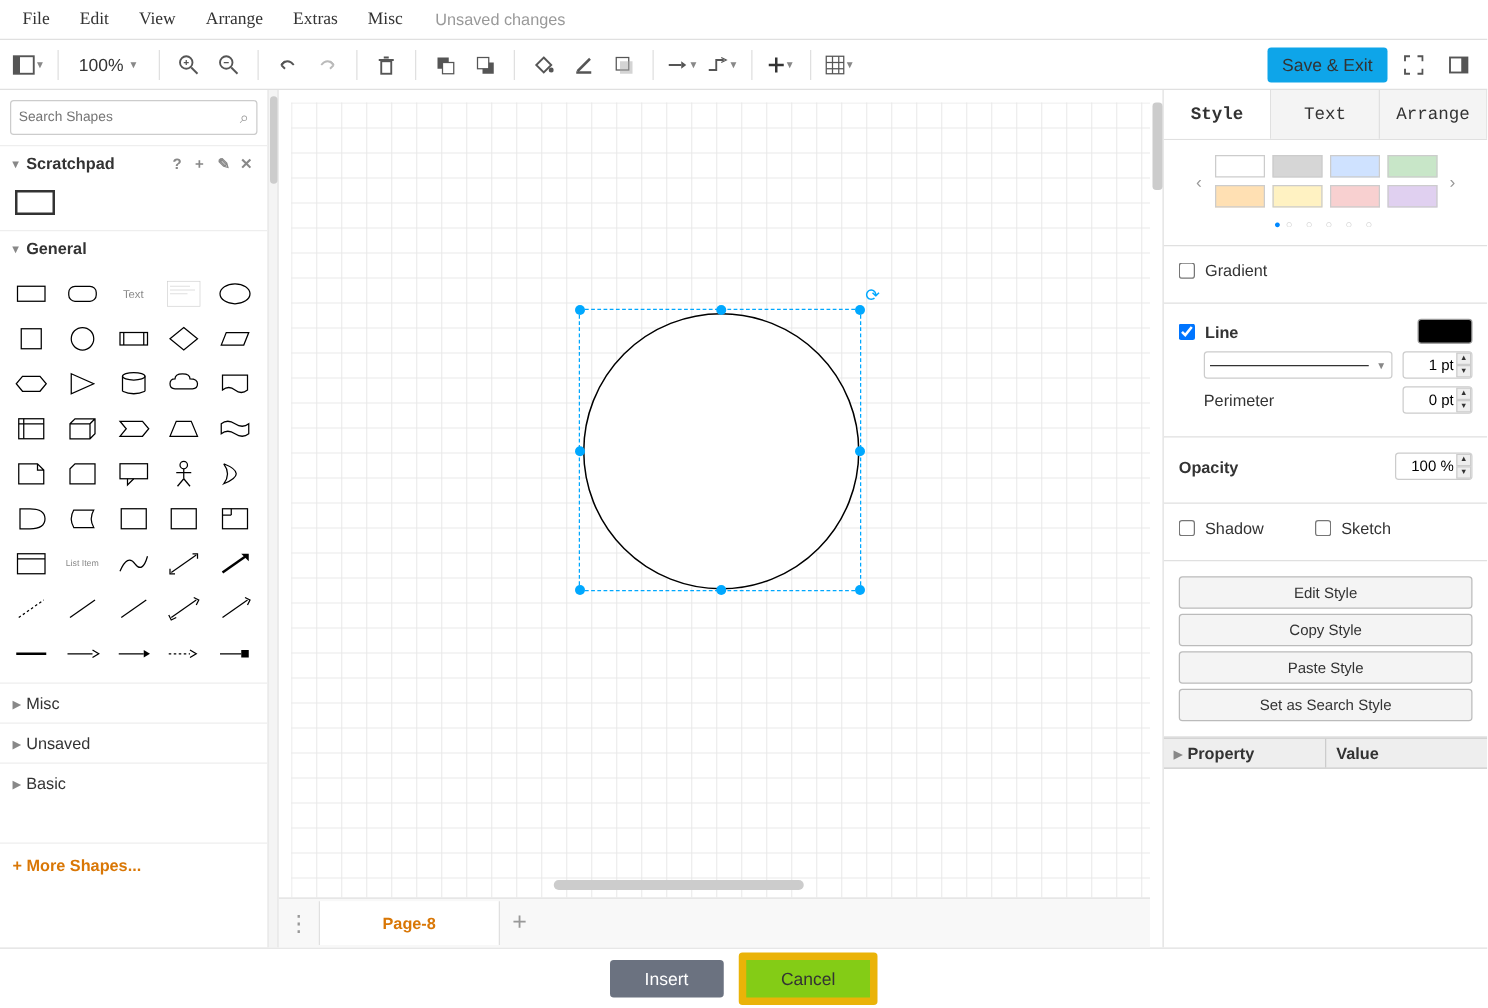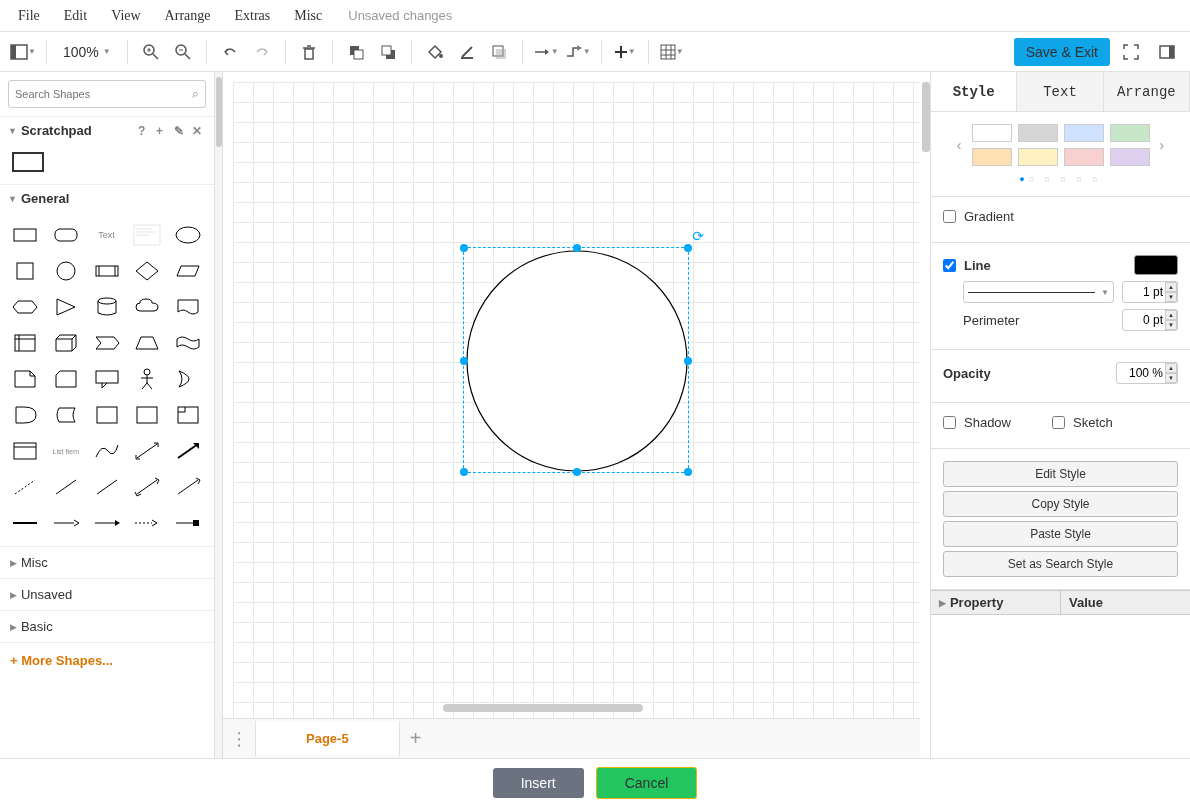--- a/index.html
+++ b/index.html
@@ -19,21 +19,21 @@
 .search-box { width: 100%; height: 28px; border: 1px solid #ccc; border-radius: 3px; display: flex; align-items: center; padding: 0 6px; }
 .search-box input { flex: 1; border: none; outline: none; font-size: 11px; }
 .panel-head { padding: 6px 8px; font-size: 13px; font-weight: bold; display: flex; align-items: center; gap: 4px; border-top: 1px solid #eee; }
 .panel-head .spacer { flex: 1; }
 .panel-head .icon-sm { width: 14px; height: 14px; cursor: pointer; color: #888; font-size: 12px; }
 .scratch-item { margin: 8px 12px 12px; width: 32px; height: 20px; border: 2px solid #333; background: #fff; }
 .shape-grid { display: grid; grid-template-columns: repeat(5, 1fr); gap: 6px; padding: 8px; }
 .shape-cell { width: 34px; height: 30px; display: flex; align-items: center; justify-content: center; cursor: pointer; }
 .shape-cell svg { width: 30px; height: 24px; }
 .cat-row { padding: 8px 10px; border-top: 1px solid #eee; font-size: 13px; display: flex; align-items: center; gap: 4px; cursor: pointer; }
-.more-shapes { padding: 10px; color: #d97706; font-weight: bold; cursor: pointer; border-top: 1px solid #eee; }
+.more-shapes { padding: 10px; color: #d97706; font-weight: bold; cursor: pointer; border-top: 1px solid #eee; margin-top: 32px; }
 .canvas-wrap { flex: 1; position: relative; background: #fff; overflow: hidden; display:flex; flex-direction:column; }
 .canvas-area { flex:1; position:relative; background-image: linear-gradient(#e8e8e8 1px, transparent 1px), linear-gradient(90deg, #e8e8e8 1px, transparent 1px); background-size: 20px 20px; margin: 10px 0 0 10px; }
 .canvas-sel { position:absolute; left:230px; top:165px; width:226px; height:226px; border:1px dashed #00a8ff; }
 .sel-handle { position:absolute; width:8px; height:8px; background:#00a8ff; border-radius:50%; }
 .rotate-handle { position: absolute; color: #00a8ff; font-size: 14px; }
 .rib { width: 8px; background: #f4f4f4; border-right: 1px solid #e0e0e0; position: relative; }
 .rib-thumb { position: absolute; left: 1px; top: 5px; width: 6px; height: 70px; background: #ccc; border-radius: 3px; }
 .rib2 { position:absolute; right:0; top:10px; width:8px; height:70px; background:#ccc; border-radius:3px; }
 .page-tabs { height: 40px; border-top: 1px solid #e0e0e0; display: flex; align-items: center; }
 .page-tab-menu { width: 32px; text-align: center; color: #999; font-size: 18px; cursor: pointer; }
@@ -57,21 +57,21 @@
 .spinner { position:absolute; right:1px; top:1px; bottom:1px; width:12px; display:flex; flex-direction:column; }
 .spinner div { flex:1; font-size:6px; line-height:8px; text-align:center; background:#eee; border:1px solid #ccc; }
 .btn-row { display: flex; gap: 4px; flex-direction: column; }
 .rbtn { flex: 1; padding: 5px 6px; border: 1px solid #bbb; background: #f4f4f4; border-radius: 3px; cursor: pointer; font-size: 12px; text-align: center; }
 .prop-table { display: flex; background: #eee; border-top:1px solid #ccc; border-bottom:1px solid #ccc; }
 .prop-table div { flex: 1; padding: 4px 8px; font-weight: bold; font-size: 13px; }
 .prop-table div:first-child { border-right: 1px solid #ccc; }
 .footer { height: 48px; border-top: 1px solid #e0e0e0; display: flex; align-items: center; justify-content: center; gap: 12px; }
 .fbtn { padding: 7px 28px; border-radius: 3px; cursor: pointer; font-size: 14px; }
 .fbtn.primary { background: #6b7280; color: #fff; }
-.fbtn.secondary { background: #22c55e; border: 1px solid #eab308; }
+.fbtn.secondary { background: #84cc16; border: 6px solid #eab308; }
 .caret { font-size: 8px; color: #888; }
 .linestyle-sel { flex:1; height:22px; border:1px solid #ccc; border-radius:3px; display:flex; align-items:center; padding:0 4px; }
 .linestyle-line { flex:1; height:1px; background:#333; }
 .disclosure { font-size: 9px; color: #888; }
 </style>
 </head>
 <body>
 
 <div class="menubar">
   <div class="menu-item">File</div>
@@ -520,21 +520,21 @@
         <div class="sel-handle" style="left:-4px;top:109px"></div>
         <div class="sel-handle" style="right:-4px;top:109px"></div>
         <div class="sel-handle" style="left:-4px;bottom:-4px"></div>
         <div class="sel-handle" style="left:109px;bottom:-4px"></div>
         <div class="sel-handle" style="right:-4px;bottom:-4px"></div>
       </div>
       <div class="canvas-hbar"></div>
     </div>
     <div class="page-tabs" style="background:#f8f8f8">
       <div class="page-tab-menu">⋮</div>
-      <div class="page-tab">Page-5</div>
+      <div class="page-tab">Page-8</div>
       <div class="page-add">+</div>
     </div>
   </div>
 
   <div style="width:10px;position:relative">
       <div class="rib2"></div>
     </div>
 
   <div class="rpanel">
     <div class="rtabs">

